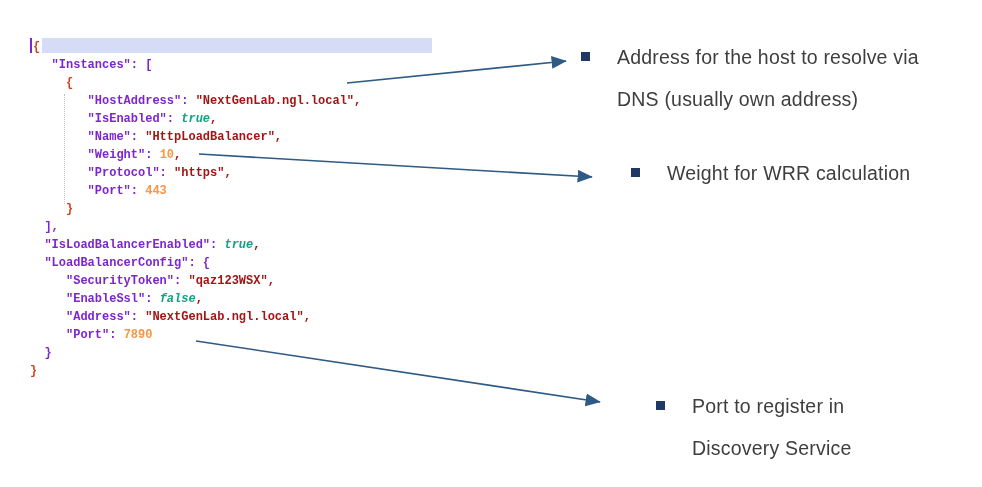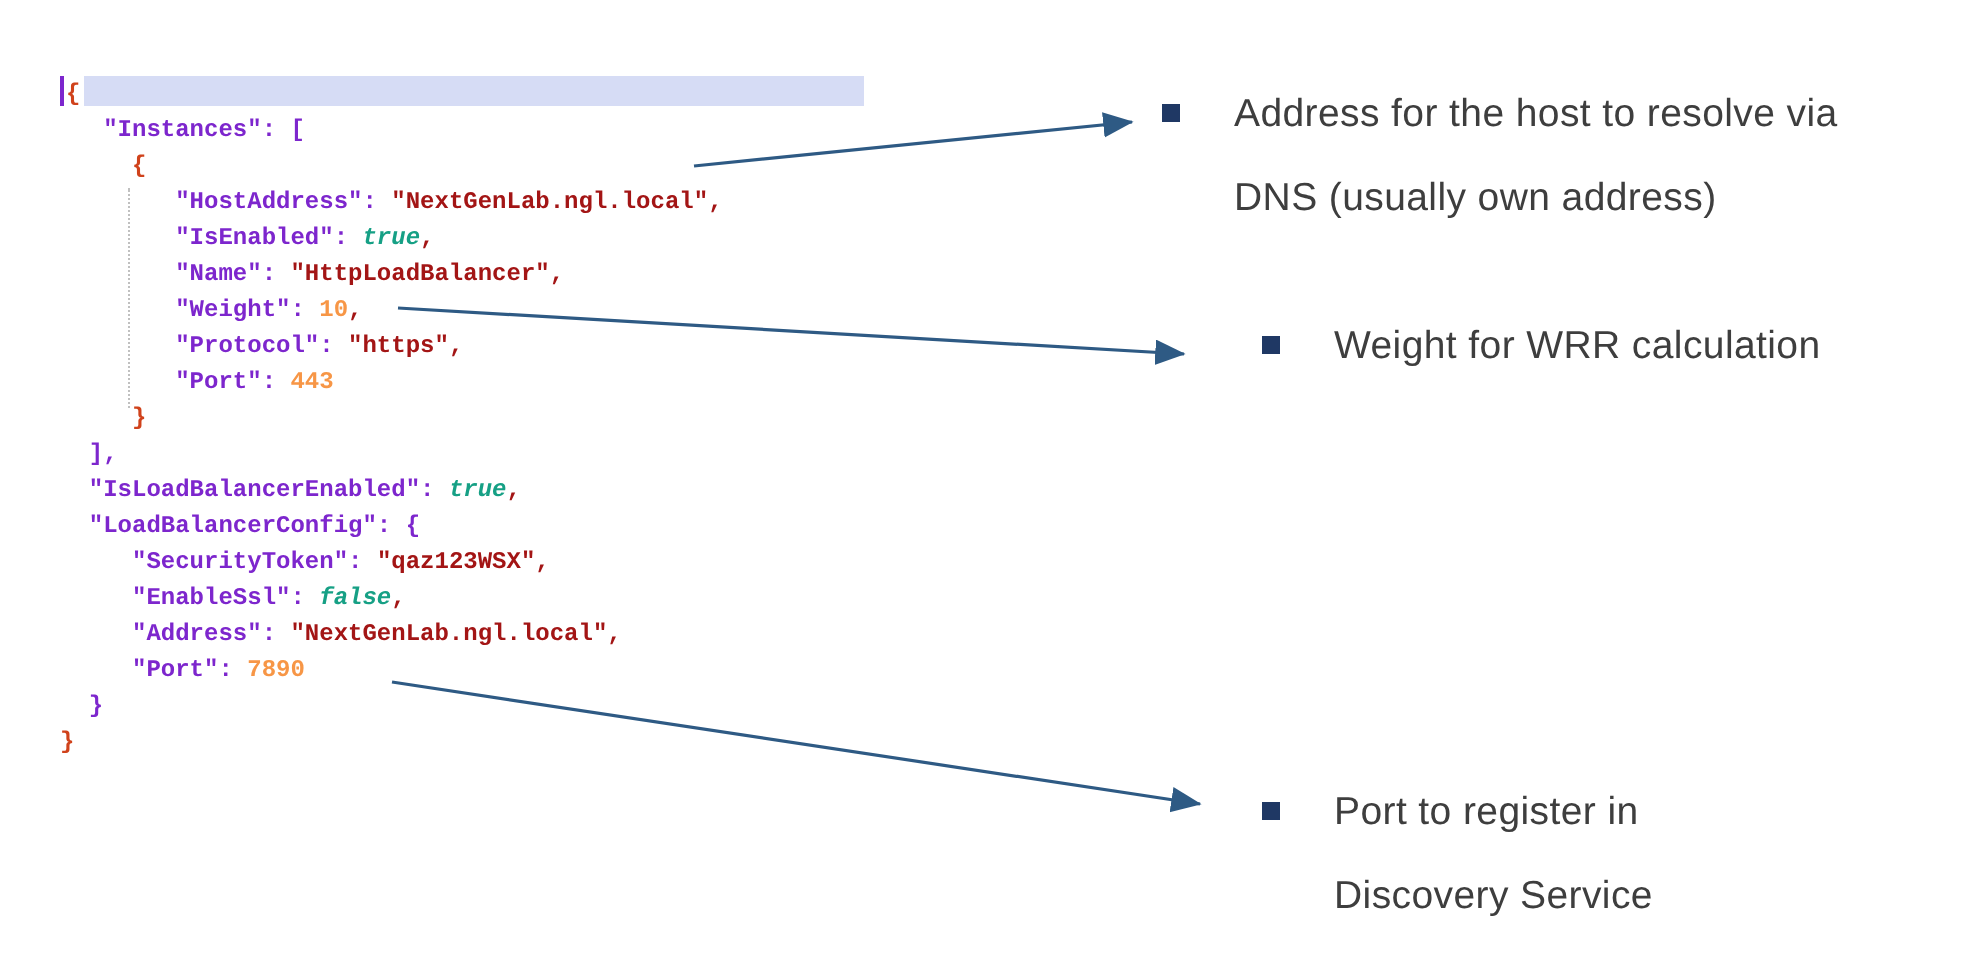--- a/index.html
+++ b/index.html
@@ -32,21 +32,21 @@
   
   .annot{position:absolute;color:var(--c-anntext,#3E3E3E);font-weight:300;
          font-size:19.5px;line-height:42px;letter-spacing:0.2px;}
   .annot .bullet{position:absolute;left:0;top:16px;width:9px;height:9px;
                  background:var(--c-bullet,#1F3864);}
   .annot .annot-text{margin-left:36px;}
   #annot-1{left:581px;top:36px;}
   #annot-1 .annot-text{width:340px;}
   #annot-2{left:631px;top:152px;}
   #annot-2 .annot-text{white-space:nowrap;text-align:center;}
-  #annot-3{left:631px;top:385px;}
+  #annot-3{left:656px;top:385px;}
   #annot-3 .annot-text{width:200px;}
 </style>
 </head>
 <body>
 
 <div class="canvas">
 
   <div class="code-editor" id="code-editor"><div class="code-line"><span class="cursor"></span><span class="tok-brace">{</span><span class="selection"></span></div><div class="code-line"><span class="tok-key">   "Instances": [</span></div><div class="code-line"><span class="tok-brace">     {</span></div><div class="code-line"><span class="tok-key">        "HostAddress": </span><span class="tok-str">"NextGenLab.ngl.local"</span><span class="tok-comma">,</span></div><div class="code-line"><span class="tok-key">        "IsEnabled": </span><span class="tok-bool">true</span><span class="tok-comma">,</span></div><div class="code-line"><span class="tok-key">        "Name": </span><span class="tok-str">"HttpLoadBalancer"</span><span class="tok-comma">,</span></div><div class="code-line"><span class="tok-key">        "Weight": </span><span class="tok-num">10</span><span class="tok-comma">,</span></div><div class="code-line"><span class="tok-key">        "Protocol": </span><span class="tok-str">"https"</span><span class="tok-comma">,</span></div><div class="code-line"><span class="tok-key">        "Port": </span><span class="tok-num">443</span></div><div class="code-line"><span class="tok-brace">     }</span></div><div class="code-line"><span class="tok-key">  ],</span></div><div class="code-line"><span class="tok-key">  "IsLoadBalancerEnabled": </span><span class="tok-bool">true</span><span class="tok-comma">,</span></div><div class="code-line"><span class="tok-key">  "LoadBalancerConfig": {</span></div><div class="code-line"><span class="tok-key">     "SecurityToken": </span><span class="tok-str">"qaz123WSX"</span><span class="tok-comma">,</span></div><div class="code-line"><span class="tok-key">     "EnableSsl": </span><span class="tok-bool">false</span><span class="tok-comma">,</span></div><div class="code-line"><span class="tok-key">     "Address": </span><span class="tok-str">"NextGenLab.ngl.local"</span><span class="tok-comma">,</span></div><div class="code-line"><span class="tok-key">     "Port": </span><span class="tok-num">7890</span></div><div class="code-line"><span class="tok-key">  }</span></div><div class="code-line"><span class="tok-brace">}</span></div></div>
   <div class="indent-guide"></div>
 

